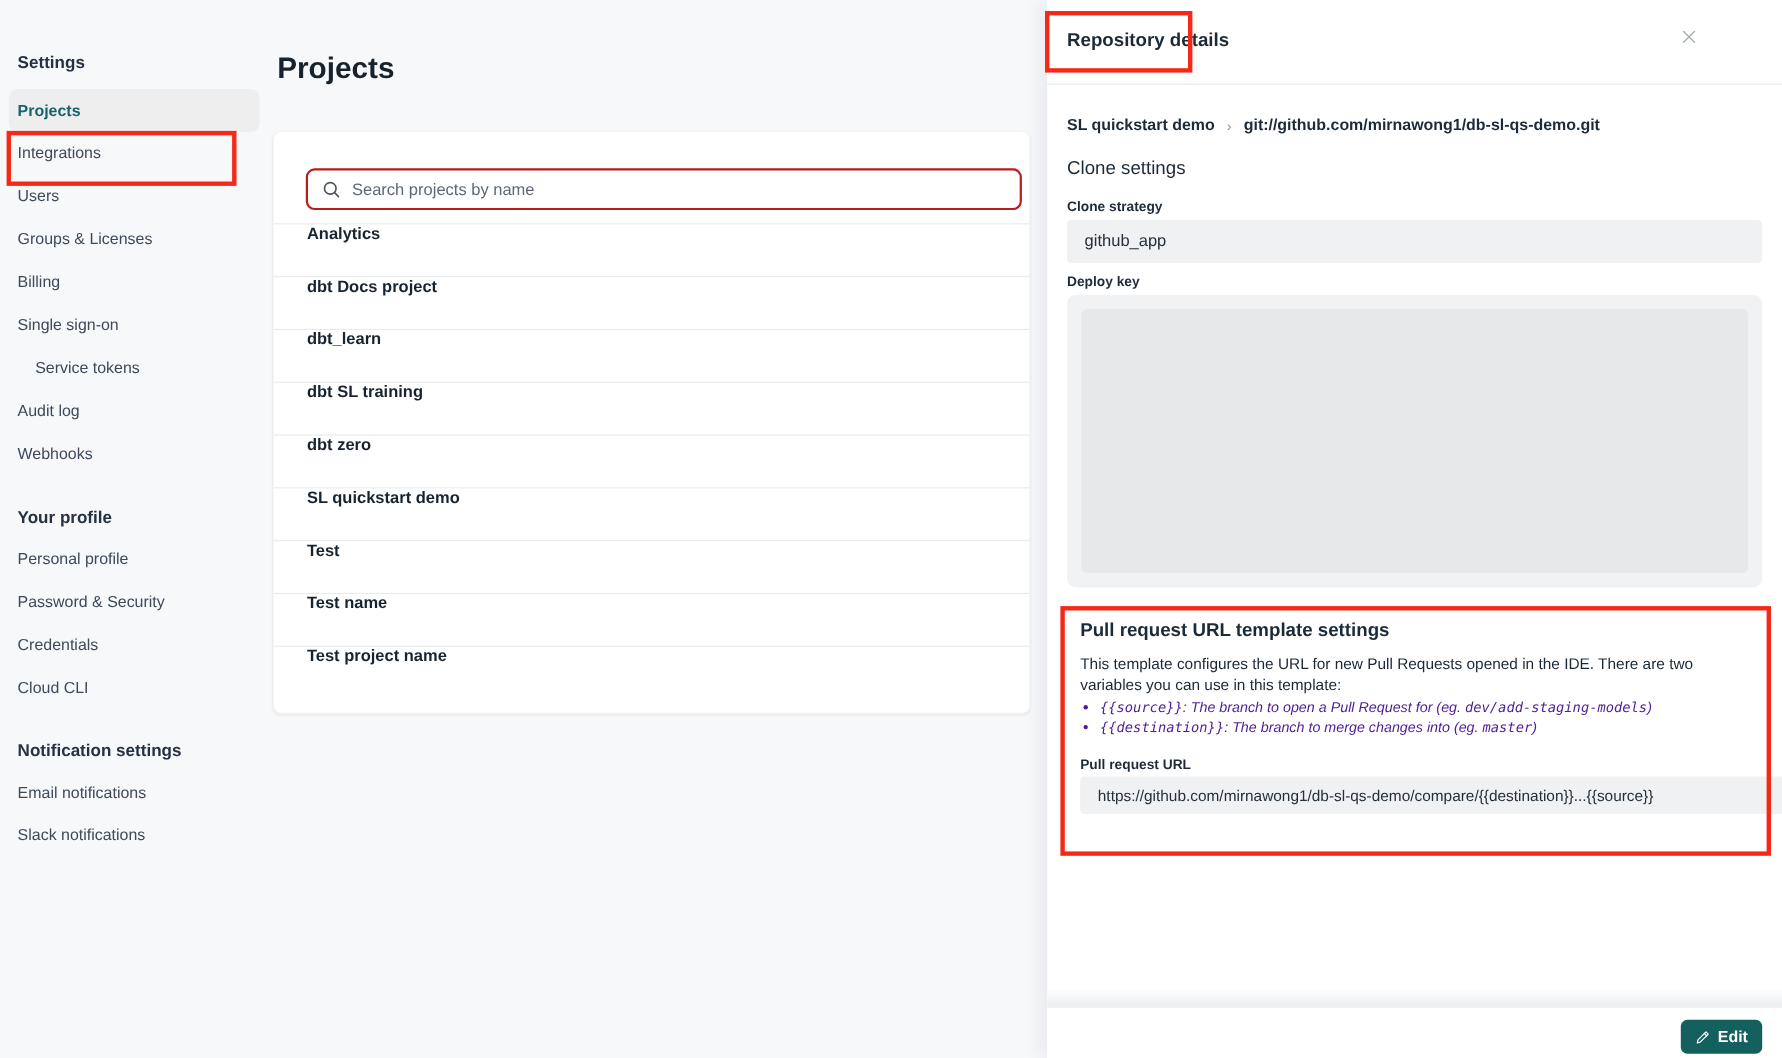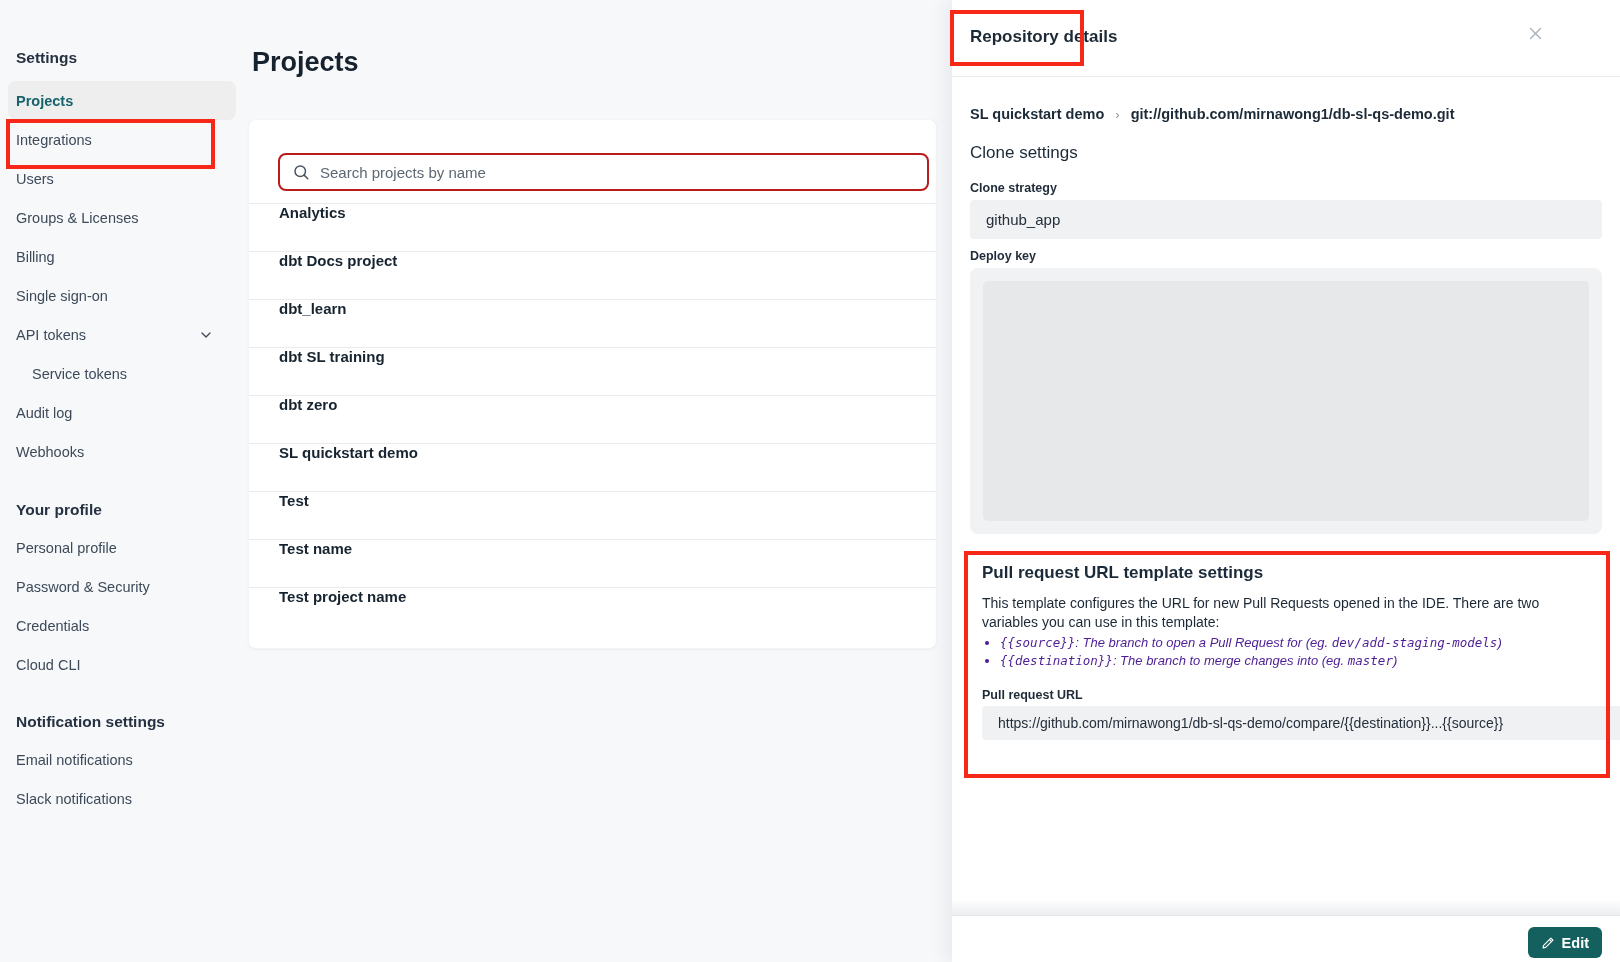--- a/index.html
+++ b/index.html
@@ -158,27 +158,20 @@
       </div>
     <div class="side-item">
         <span>Groups &amp; Licenses</span>
       </div>
     <div class="side-item">
         <span>Billing</span>
       </div>
     <div class="side-item">
         <span>Single sign-on</span>
       </div>
-    <div class="side-item">
-      <span>API tokens</span>
-      <span class="grow"></span>
-      <svg class="chev" viewBox="0 0 24 24" fill="none" stroke="#3f4d5c" stroke-width="2" stroke-linecap="round" stroke-linejoin="round">
-          <path d="M6 9l6 6 6-6"></path>
-        </svg>
-    </div>
     <div class="side-item sub">
         <span>Service tokens</span>
       </div>
     <div class="side-item">
         <span>Audit log</span>
       </div>
     <div class="side-item">
         <span>Webhooks</span>
       </div>
 

